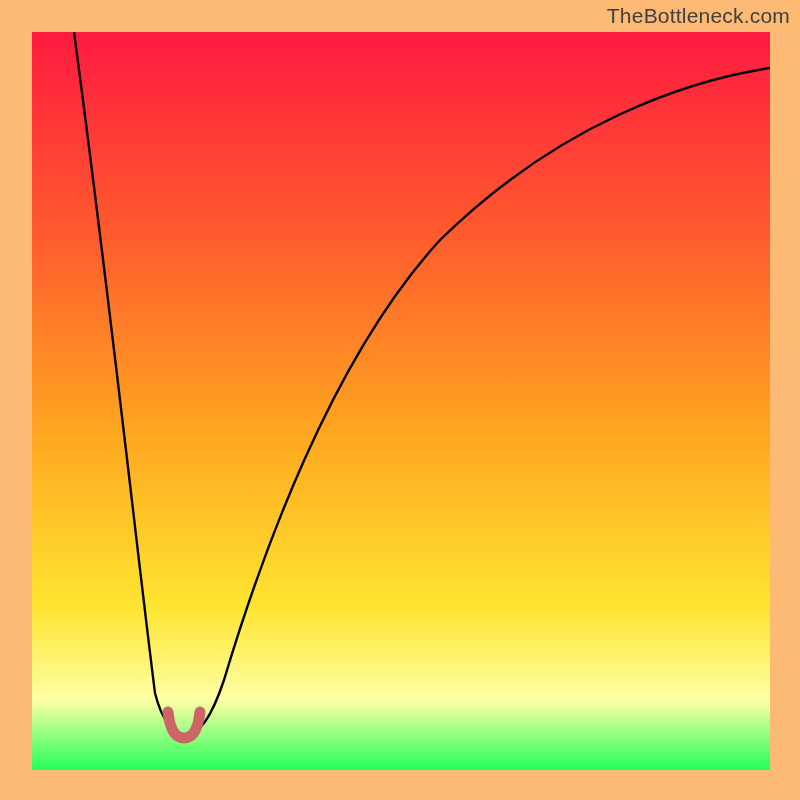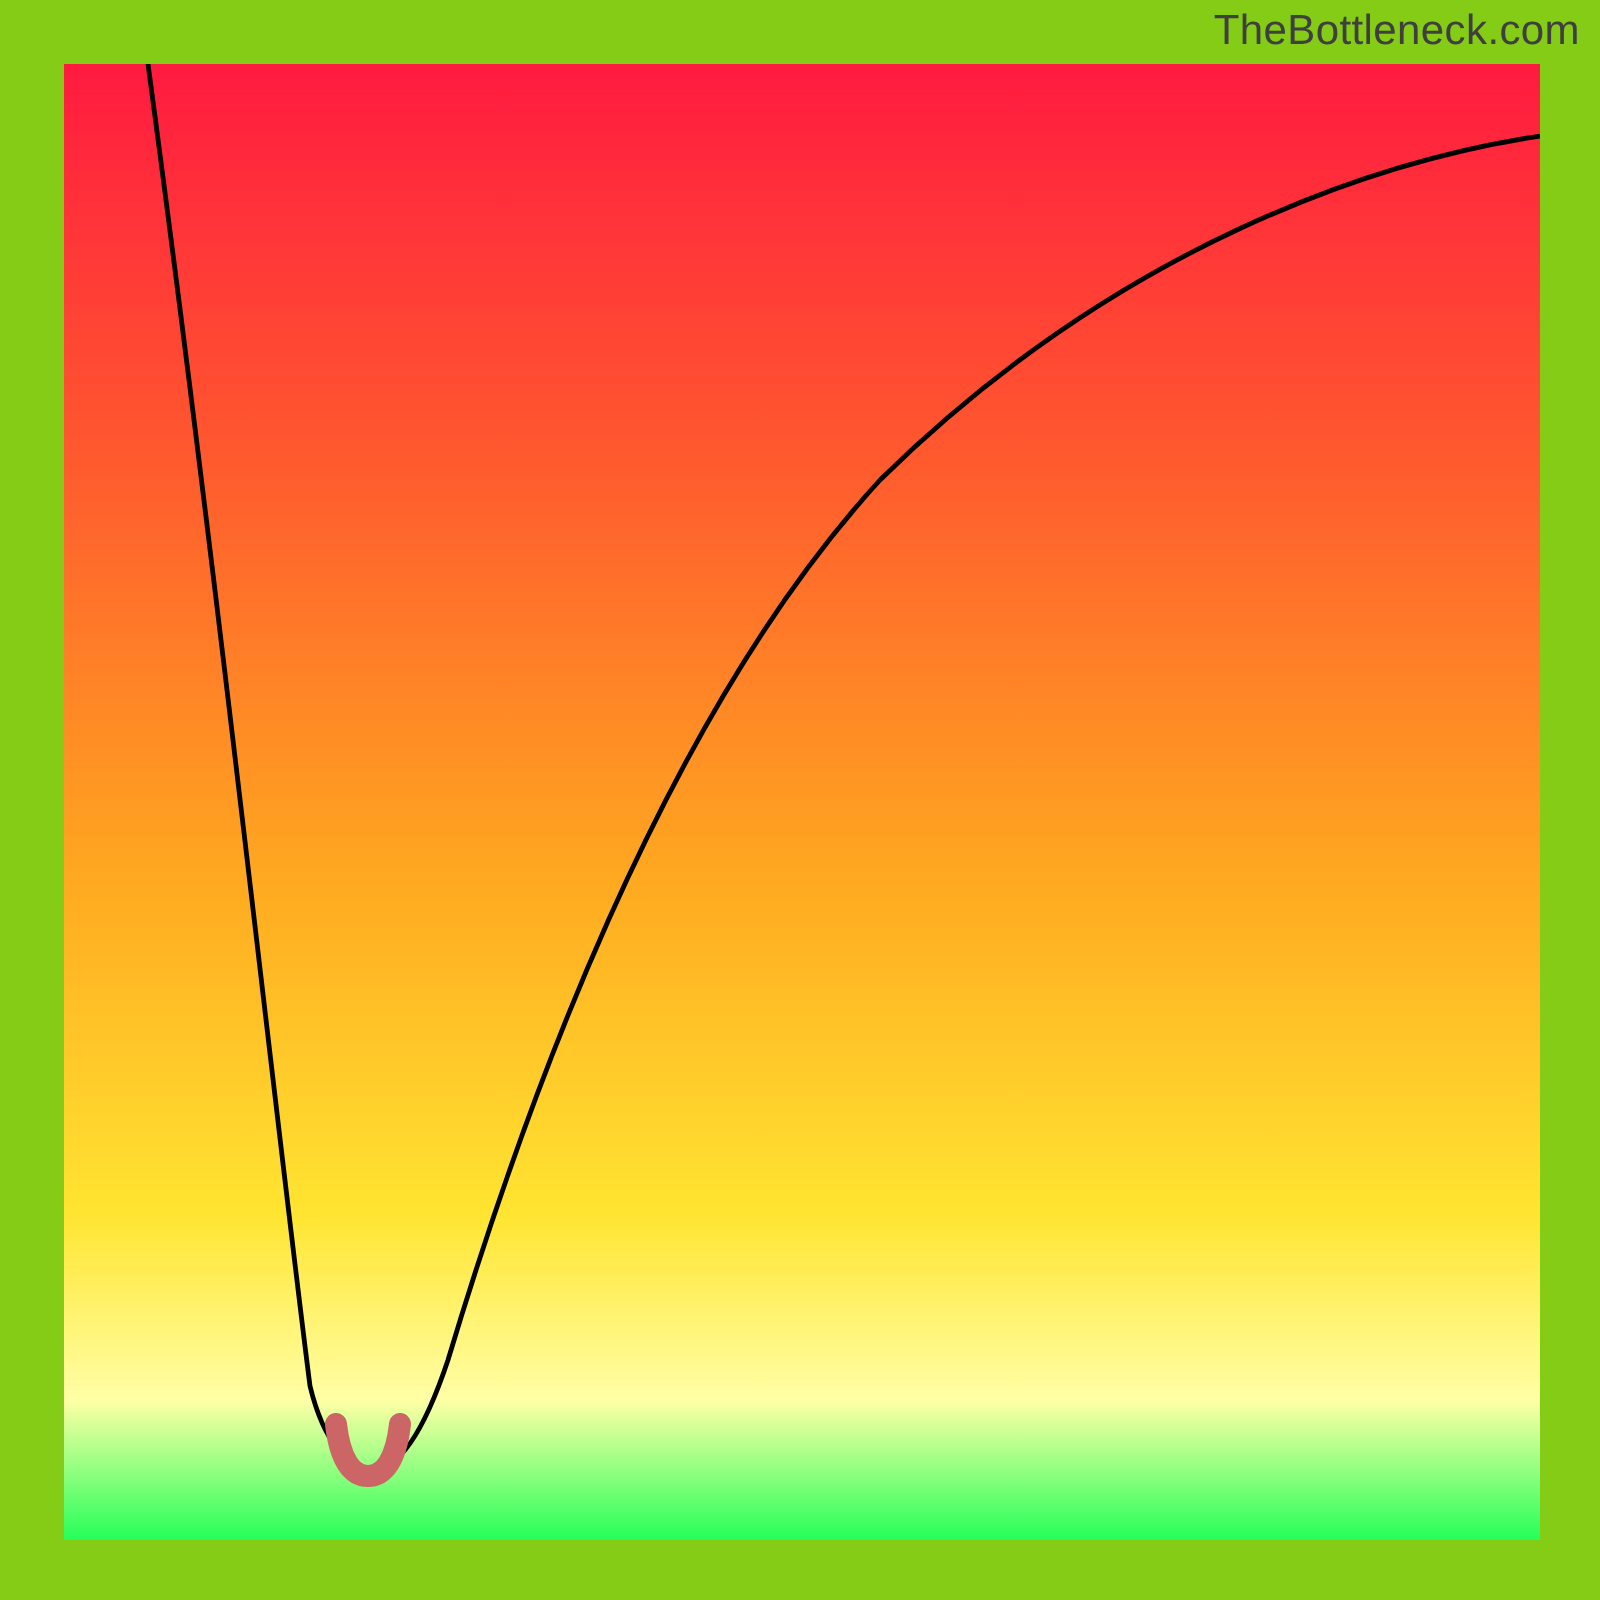--- a/index.html
+++ b/index.html
@@ -10,21 +10,21 @@
     overflow: hidden;
     background: #000;
     font-family: Arial, Helvetica, sans-serif;
   }
   .frame {
     position: absolute;
     left: 0;
     top: 0;
     width: 800px;
     height: 800px;
-    background: #84cc16;
+    background: #fdba74;
   }
   .plot-area {
     position: absolute;
     background: linear-gradient(
       to bottom,
       var(--c-top) 0%,
       var(--c-upper) 27%,
       var(--c-mid) 55%,
       var(--c-lower) 78%,
       var(--c-band) 90.5%,

